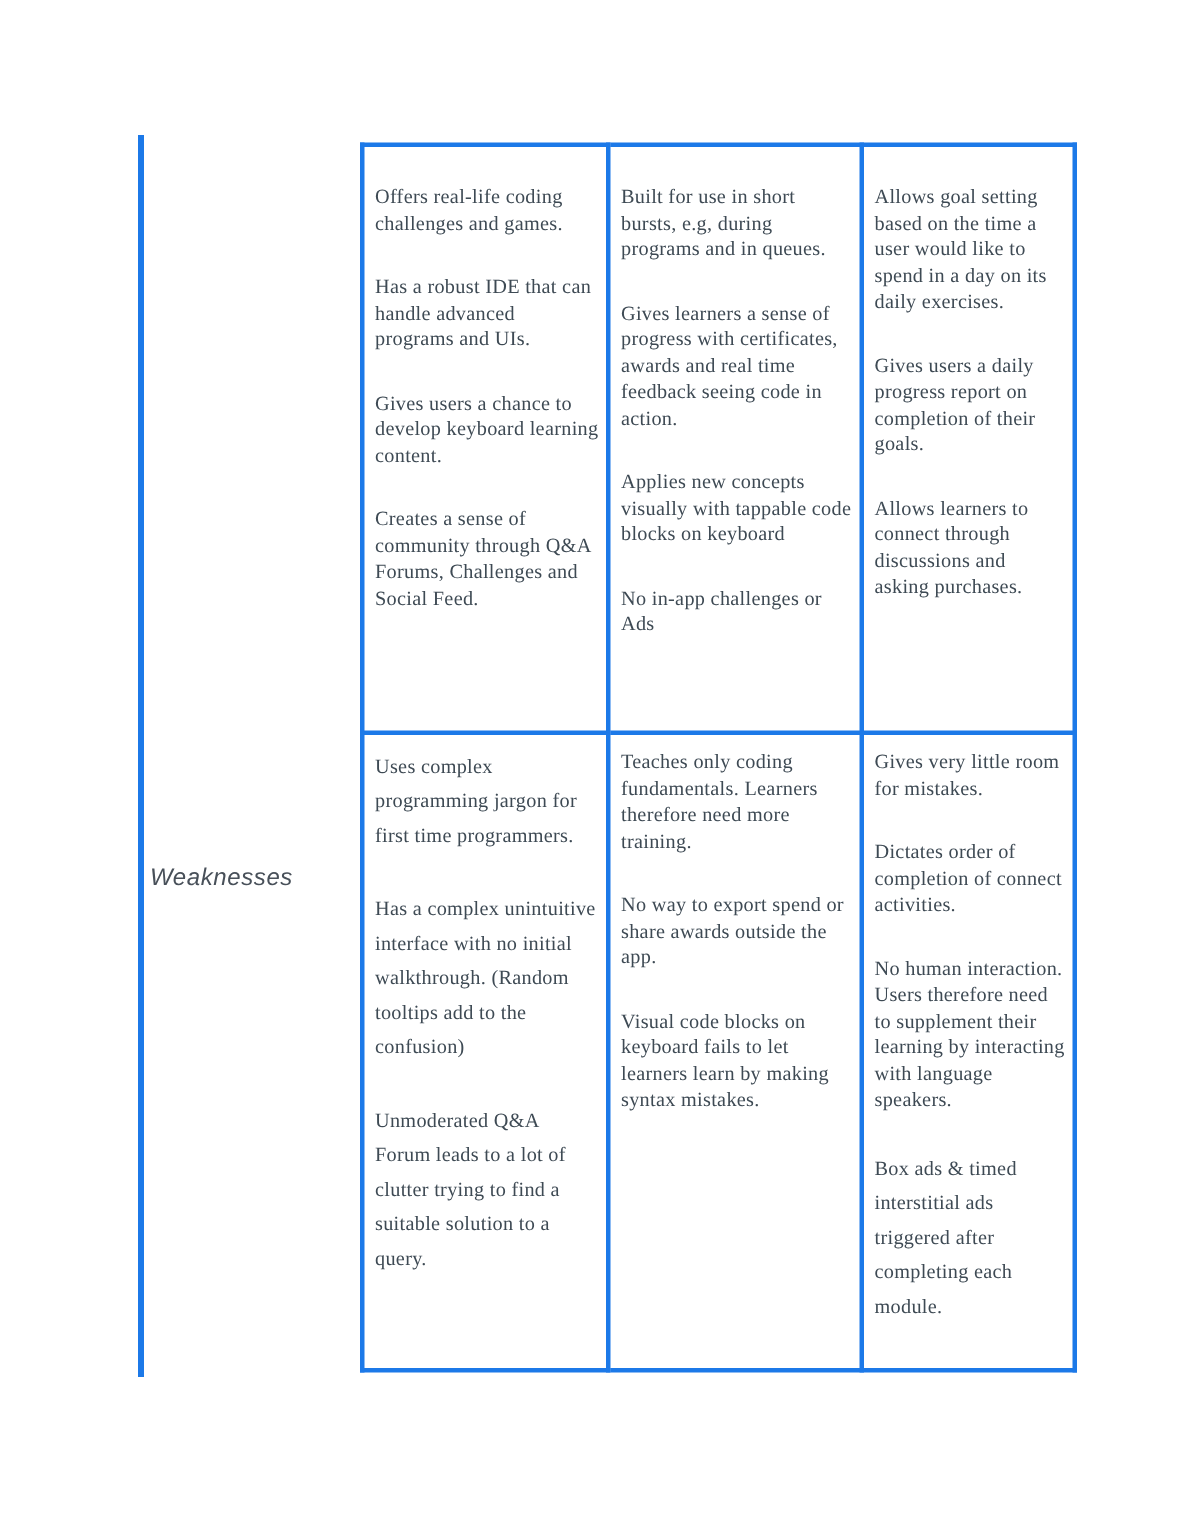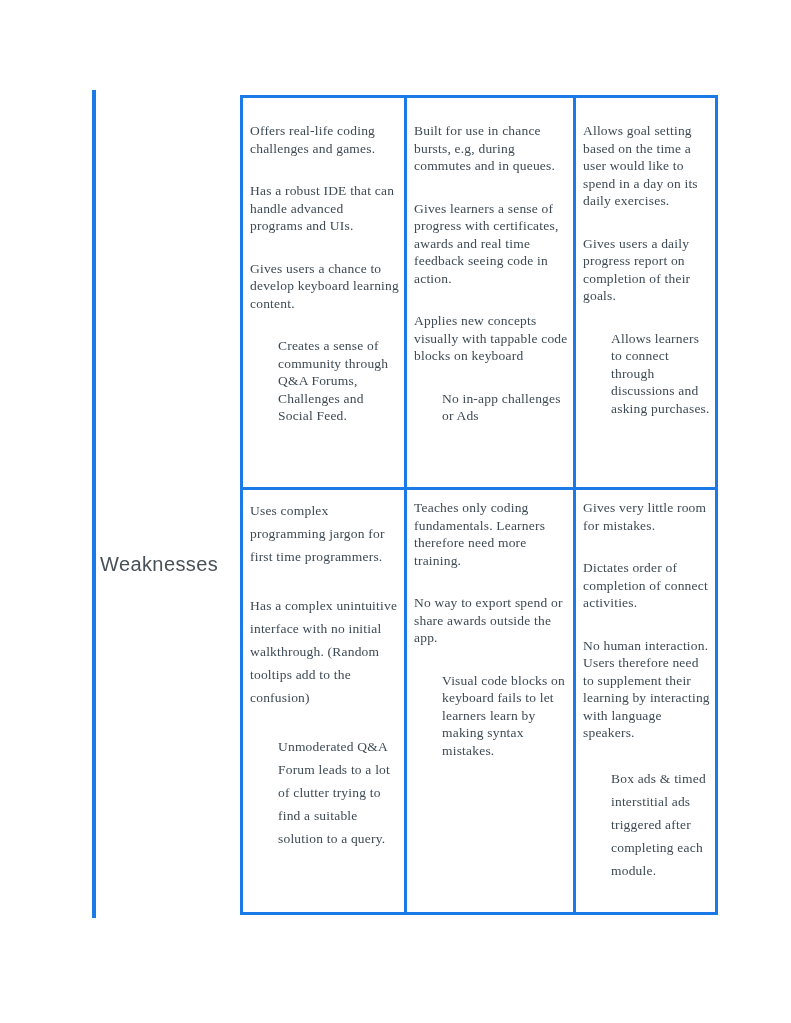--- a/index.html
+++ b/index.html
@@ -17,24 +17,25 @@
     overflow:hidden;
   }
   .vline{
     position:absolute;
     left:92px;top:90px;
     width:4px;height:828px;
     background:var(--blue);
   }
   .row-label{
     position:absolute;
-    left:100px;top:553px;
-    font-size:20px;
+    left:100px;top:577px;
+    font-size:16px;
     color:var(--label);
     letter-spacing:0.4px;
+    font-style:italic;
   }
   table.grid{
     position:absolute;
     left:240px;top:95px;
     border-collapse:collapse;
     table-layout:fixed;
   }
   table.grid td{
     border:3px solid var(--blue);
     vertical-align:top;
@@ -45,42 +46,42 @@
     color:var(--text);
     overflow:hidden;
     font-family:Liberation Serif, serif;
   }
   table.grid tr.r1 td{height:392px;}
   table.grid tr.r2 td{height:425px;padding-top:9px;}
   td.c1{width:164px;}
   td.c2{width:169px;}
   td.c3{width:142px;}
   td p{margin:0 0 25px 0;}
-  td p:last-child{margin-bottom:0;margin-left:28px;}
+  td p:last-child{margin-bottom:0;}
   td.loose p{line-height:23px;margin-bottom:26px;}
   p.loose-para{line-height:23px;}
 </style>
 </head>
 <body>
 
 <div class="vline"></div>
 
 <div class="row-label">Weaknesses</div>
 
 <table class="grid">
   <tbody>
       <tr class="r1">
     <td class="c1">
       <p>Offers real-life coding challenges and games.</p>
       <p>Has a robust IDE that can handle advanced programs and UIs.</p>
       <p>Gives users a chance to develop keyboard learning content.</p>
       <p>Creates a sense of community through Q&amp;A Forums, Challenges and Social Feed.</p>
     </td>
     <td class="c2">
-      <p>Built for use in chance bursts, e.g, during commutes and in queues.</p>
+      <p>Built for use in short bursts, e.g, during programs and in queues.</p>
       <p>Gives learners a sense of progress with certificates, awards and real time feedback seeing code in action.</p>
       <p>Applies new concepts visually with tappable code blocks on keyboard</p>
       <p>No in-app challenges or Ads</p>
     </td>
     <td class="c3">
       <p>Allows goal setting based on the time a user would like to spend in a day on its daily exercises.</p>
       <p>Gives users a daily progress report on completion of their goals.</p>
       <p>Allows learners to connect through discussions and asking purchases.</p>
     </td>
   </tr>

